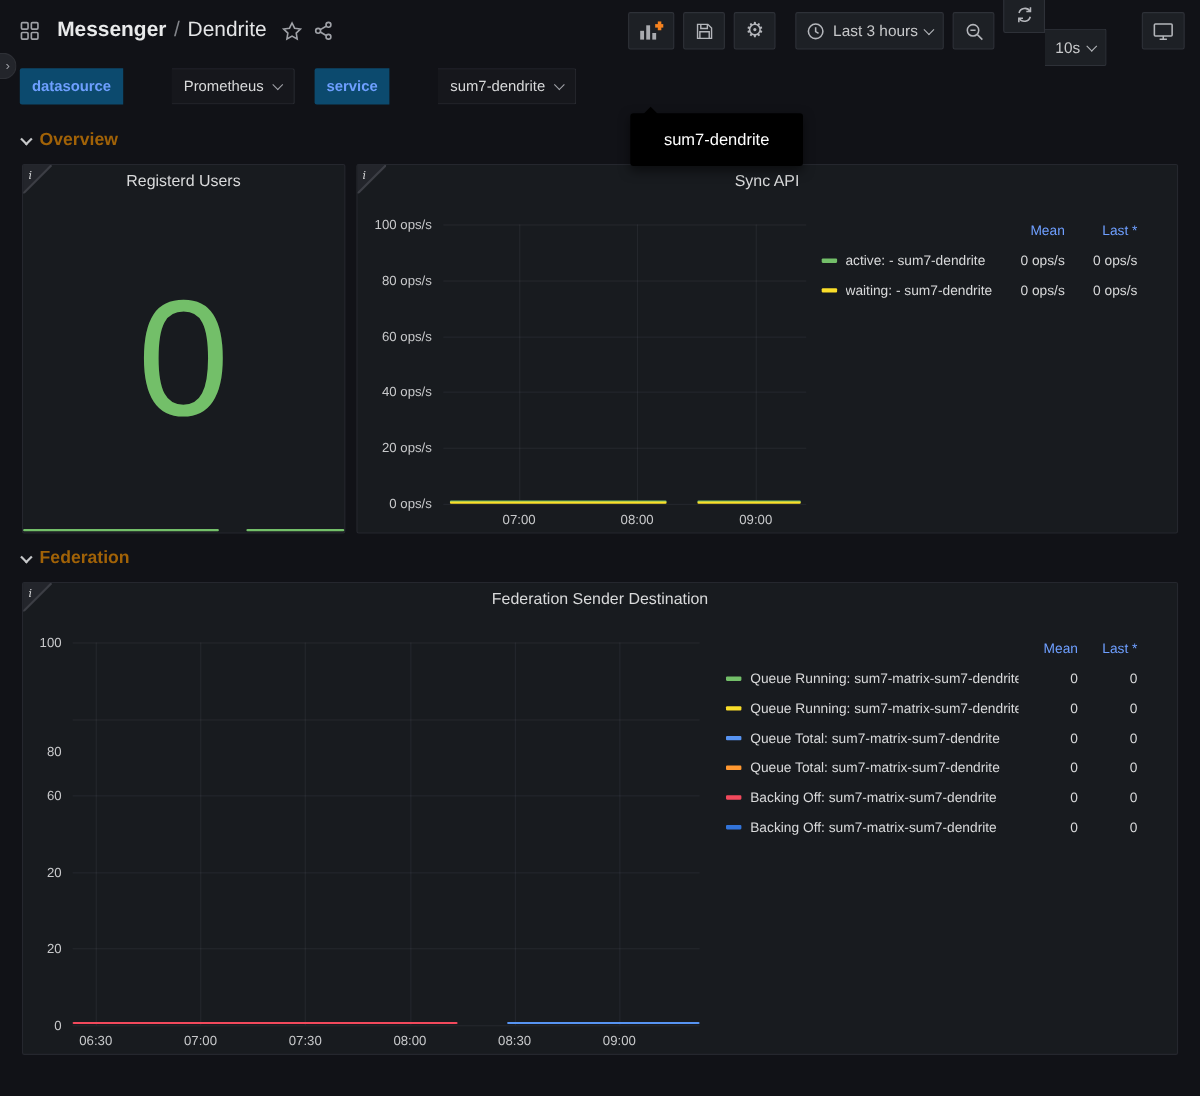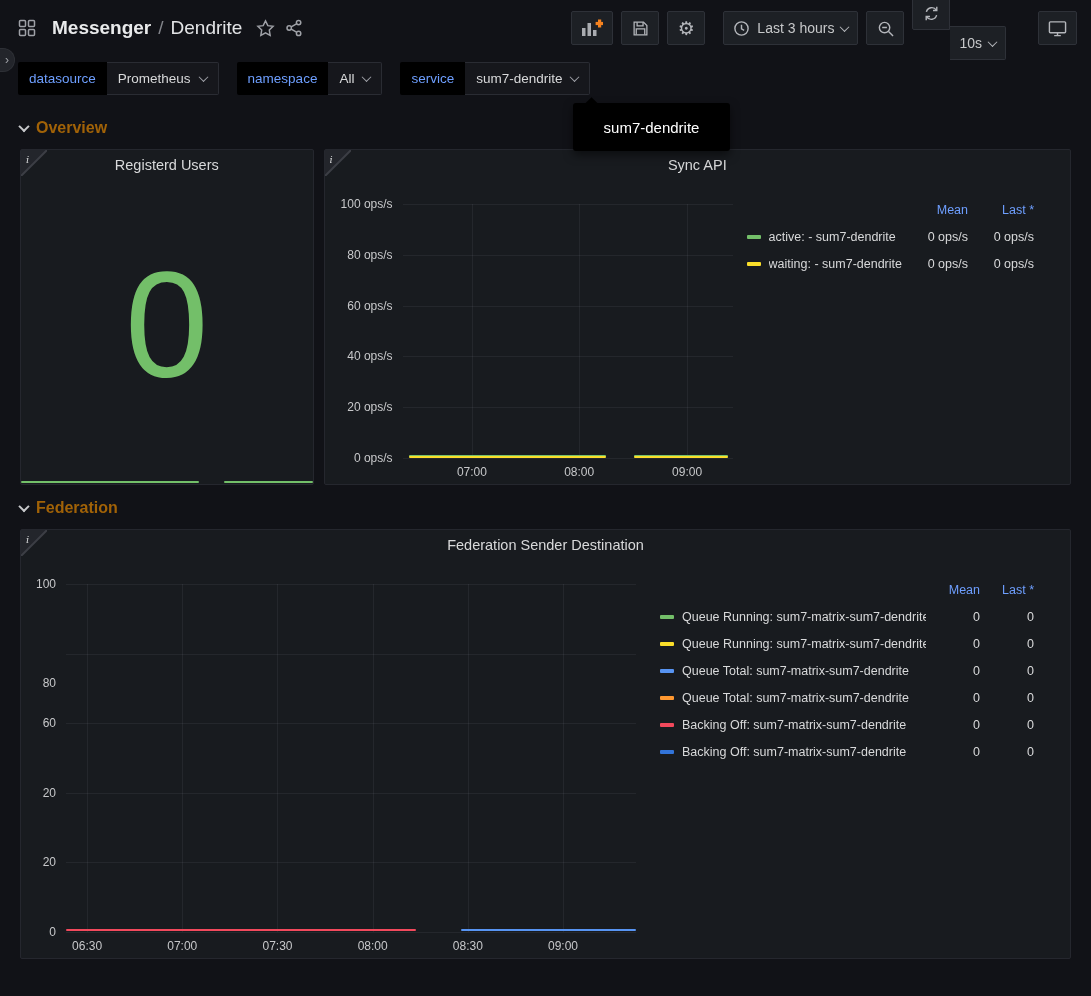--- a/index.html
+++ b/index.html
@@ -35,22 +35,22 @@
   .tool-group .tool-btn:first-child { border-radius:2px 0 0 2px; }
   .tool-group .tool-btn:last-child { border-radius:0 2px 2px 0; border-left:none;margin-top:30px; }
   .btn-gap { margin-left:18px !important; }
   .btn-far { margin-left:32px !important; }
   .caret { width:7px; height:7px; border-right:1.5px solid currentColor; border-bottom:1.5px solid currentColor; display:inline-block; transform:rotate(45deg) translate(-1px,-1px); }
   .uni-icon { font-family:"DejaVu Sans",sans-serif; font-size:19px; line-height:1; color:#b4b6bb; }
 
   
   .subnav { display:flex; align-items:center; gap:18px; padding:6px 18px 10px; }
   .var-chip { display:flex; height:33px; font-size:13.5px; }
-  .var-label { background:#000000; color:#6e9fff; display:flex; align-items:center; padding:0 11px; border-radius:2px 0 0 2px; font-weight:400; }
-  .var-value { background:#16171c; border:1px solid #2a2c33; border-left:none; color:#d8d9da; display:flex; align-items:center; gap:9px; padding:0 11px; border-radius:0 2px 2px 0; cursor:pointer; }
+  .var-label { background:#0c4a6e; color:#6e9fff; display:flex; align-items:center; padding:0 11px; border-radius:2px 0 0 2px; font-weight:700; }
+  .var-value { background:#16171c; border:1px solid #2a2c33; border-left:none; color:#d8d9da; display:flex; align-items:center; gap:9px; padding:0 11px; border-radius:0 2px 2px 0; cursor:pointer;margin-left:44px; }
   .var-value .caret { color:#9fa1a7; }
 
   
   .tooltip {
     position:absolute; left:573px; top:103px; width:157px; height:48px;
     background:#000; border-radius:3px; display:flex; align-items:center; justify-content:center;
     color:#fff; font-size:15px; z-index:20; box-shadow:0 4px 10px rgba(0,0,0,.5);
   }
   .tooltip::before { content:''; position:absolute; top:-4px; left:14px; width:9px; height:9px; background:#000; transform:rotate(45deg); }
 
@@ -202,27 +202,20 @@
   </div>
 </header>
 
 <div class="edge-tab">›</div>
 
 <div class="subnav">
   <div class="var-chip">
     <span class="var-label">datasource</span>
     <span class="var-value">
       <span>Prometheus</span>
-      <span class="caret"></span>
-    </span>
-  </div>
-  <div class="var-chip">
-    <span class="var-label">namespace</span>
-    <span class="var-value">
-      <span>All</span>
       <span class="caret"></span>
     </span>
   </div>
   <div class="var-chip">
     <span class="var-label">service</span>
     <span class="var-value">
       <span>sum7-dendrite</span>
       <span class="caret"></span>
     </span>
   </div>

